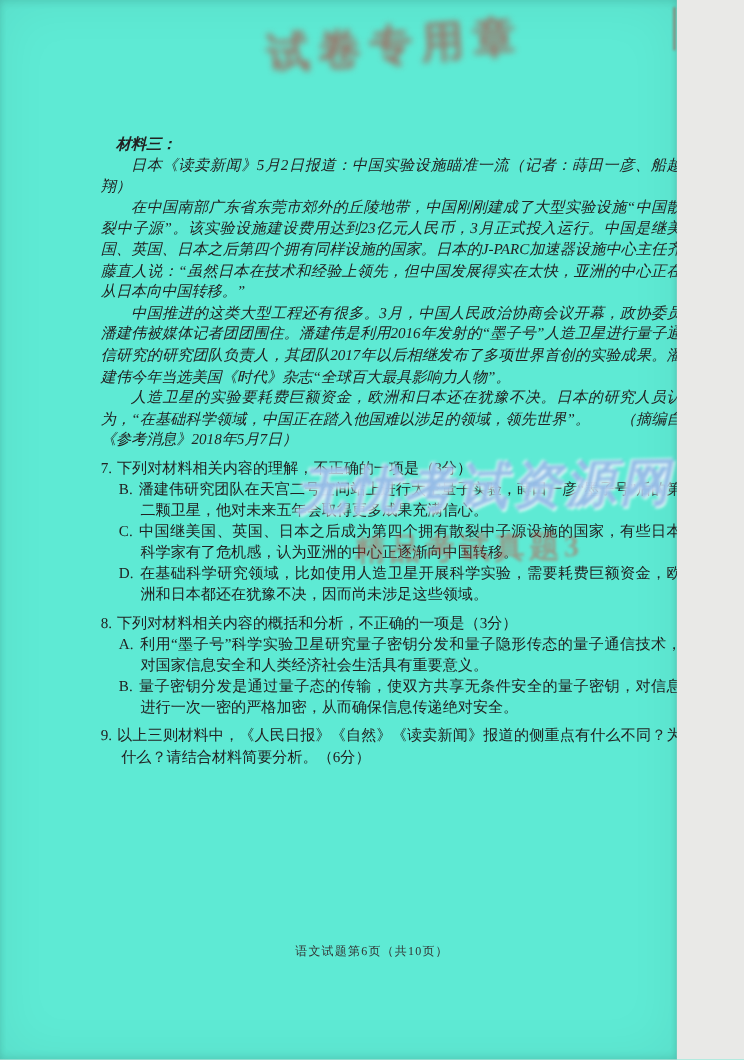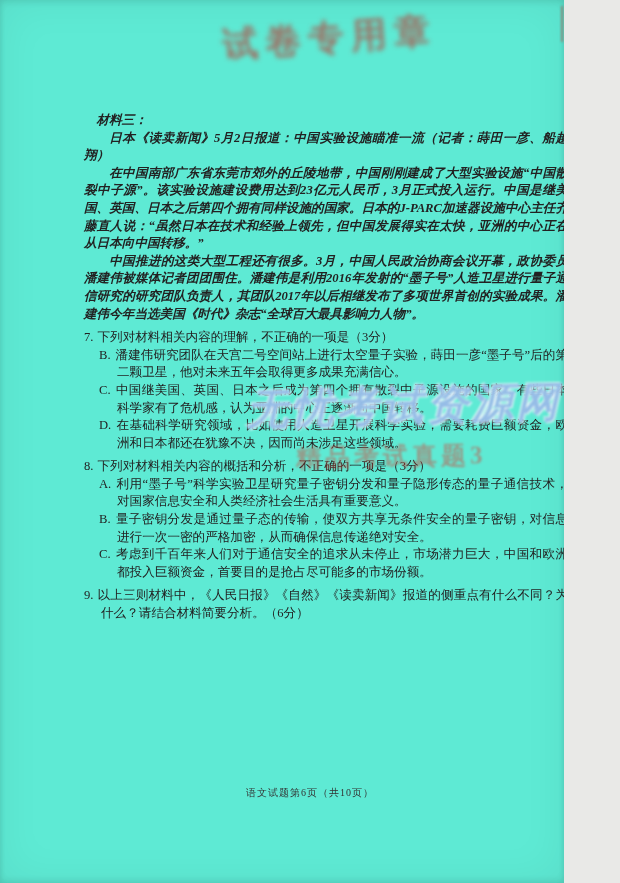--- a/index.html
+++ b/index.html
@@ -26,21 +26,20 @@
     margin: 0;
     font-weight: bold;
     font-style: italic;
     text-indent: 1em;
   }
   .para {
     margin: 0;
     text-indent: 2em;
     font-style: italic;
     text-align: justify;
-    font-weight: bold;
   }
   .question { margin-top: 6px; }
   .stem {
     margin: 0;
     padding-left: 17px;
     text-indent: -17px;
     text-align: justify;
   }
   .stem .q-num { margin-right: 4px; }
   .options { margin: 0; padding: 0; }
@@ -109,36 +108,36 @@
 
   <div class="stamp">试卷专用章</div>
   <div class="red-mark"></div>
 
   <div class="content">
 
     <p class="material-heading">材料三：</p>
     <p class="para">日本《读卖新闻》5月2日报道：中国实验设施瞄准一流（记者：蒔田一彦、船越翔）</p>
     <p class="para">在中国南部广东省东莞市郊外的丘陵地带，中国刚刚建成了大型实验设施“中国散裂中子源”。该实验设施建设费用达到23亿元人民币，3月正式投入运行。中国是继美国、英国、日本之后第四个拥有同样设施的国家。日本的J-PARC加速器设施中心主任齐藤直人说：“虽然日本在技术和经验上领先，但中国发展得实在太快，亚洲的中心正在从日本向中国转移。”</p>
     <p class="para">中国推进的这类大型工程还有很多。3月，中国人民政治协商会议开幕，政协委员潘建伟被媒体记者团团围住。潘建伟是利用2016年发射的“墨子号”人造卫星进行量子通信研究的研究团队负责人，其团队2017年以后相继发布了多项世界首创的实验成果。潘建伟今年当选美国《时代》杂志“全球百大最具影响力人物”。</p>
+    <p class="para">人造卫星的实验要耗费巨额资金，欧洲和日本还在犹豫不决。日本的研究人员认为，“在基础科学领域，中国正在踏入他国难以涉足的领域，领先世界”。　　（摘编自《参考消息》2018年5月7日）</p>
 
     <div class="question">
       <p class="stem"><span class="q-num">7.</span><span>下列对材料相关内容的理解，不正确的一项是（3分）</span></p>
       <div class="options">
         <div class="option"><span class="opt-label">B.</span><span>潘建伟研究团队在天宫二号空间站上进行太空量子实验，蒔田一彦“墨子号”后的第二颗卫星，他对未来五年会取得更多成果充满信心。</span></div>
         <div class="option"><span class="opt-label">C.</span><span>中国继美国、英国、日本之后成为第四个拥有散裂中子源设施的国家，有些日本科学家有了危机感，认为亚洲的中心正逐渐向中国转移。</span></div>
         <div class="option"><span class="opt-label">D.</span><span>在基础科学研究领域，比如使用人造卫星开展科学实验，需要耗费巨额资金，欧洲和日本都还在犹豫不决，因而尚未涉足这些领域。</span></div>
       </div>
     </div>
 
     <div class="question">
       <p class="stem"><span class="q-num">8.</span><span>下列对材料相关内容的概括和分析，不正确的一项是（3分）</span></p>
       <div class="options">
         <div class="option"><span class="opt-label">A.</span><span>利用“墨子号”科学实验卫星研究量子密钥分发和量子隐形传态的量子通信技术，对国家信息安全和人类经济社会生活具有重要意义。</span></div>
         <div class="option"><span class="opt-label">B.</span><span>量子密钥分发是通过量子态的传输，使双方共享无条件安全的量子密钥，对信息进行一次一密的严格加密，从而确保信息传递绝对安全。</span></div>
-        <div class="option"><span class="opt-label">C.</span><span>考虑到千百年来人们对于通信安全的追求从未停止，市场潜力巨大，中国和欧洲都投入巨额资金，首要目的是抢占尽可能多的市场份额。</span></div>
       </div>
     </div>
 
     <div class="question">
       <p class="stem"><span class="q-num">9.</span><span>以上三则材料中，《人民日报》《自然》《读卖新闻》报道的侧重点有什么不同？为什么？请结合材料简要分析。（6分）</span></p>
     </div>
 
   </div>
 
   <div class="wm-blue">无忧考试资源网</div>

